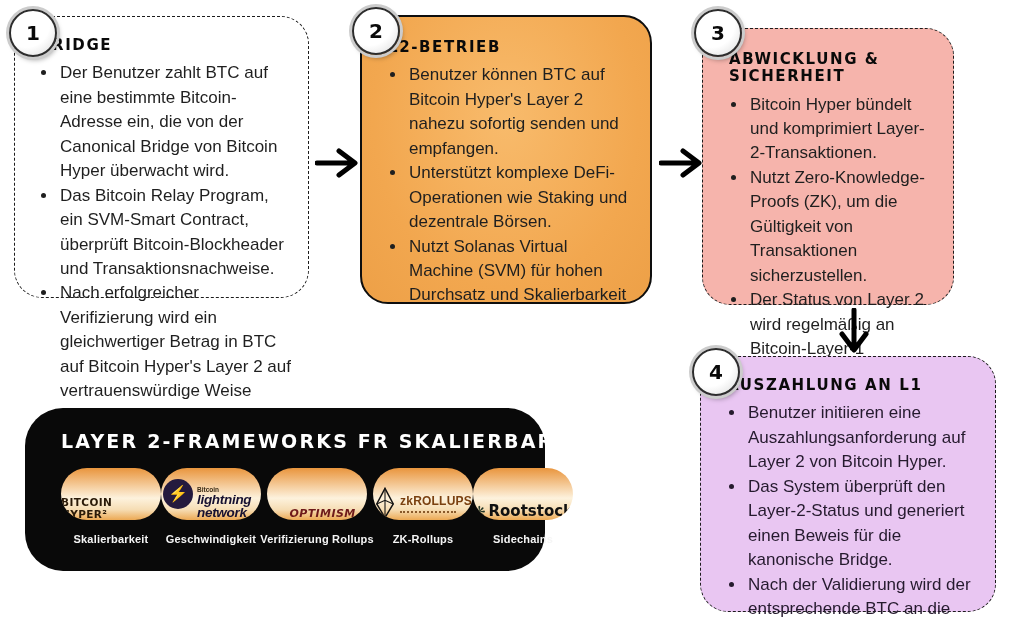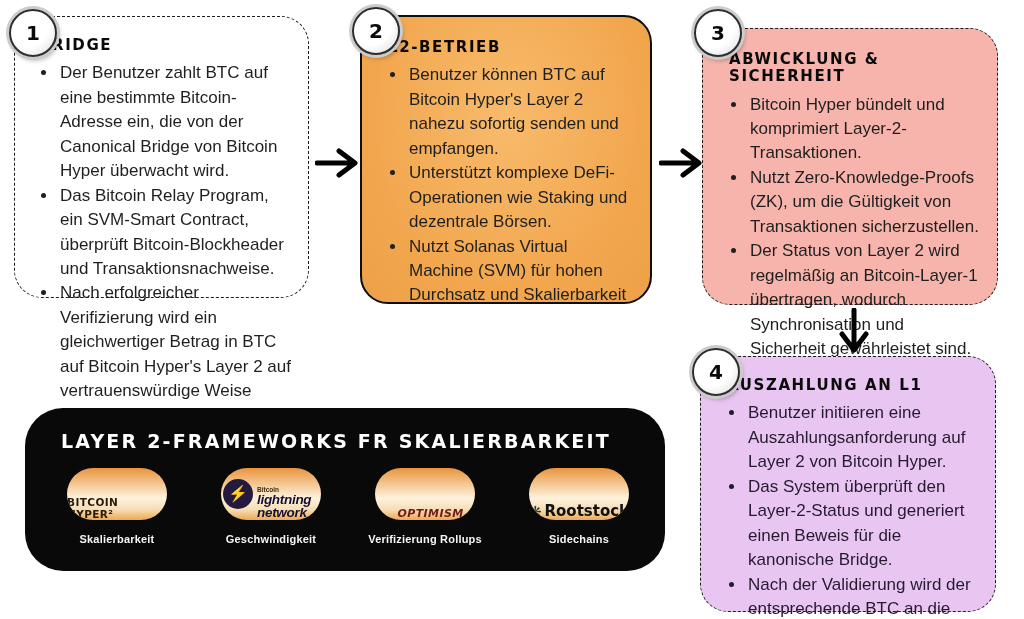--- a/index.html
+++ b/index.html
@@ -11,21 +11,21 @@
   .card-texture{
     background-image:
       repeating-linear-gradient(100deg, rgba(255,255,255,0.28) 0 1px, transparent 1px 36px),
       repeating-linear-gradient(8deg,  rgba(255,255,255,0.20) 0 1px, transparent 1px 32px);
   }
   #card1{left:14px;top:16px;width:295px;height:282px;background:#ffffff;
          border:1.5px dashed #1c1c1c;padding:20px 14px 0 24px;}
   #card2{left:360px;top:15px;width:292px;height:289px;
          background:radial-gradient(ellipse at 50% 35%, #f8bb6c 0%, #f2a74f 65%, #eda047 100%);
          border:2.5px solid #0e0e0e;padding:22px 14px 0 26px;}
-  #card3{left:702px;top:28px;width:296px;height:277px;background:#f6b4ac;
+  #card3{left:702px;top:28px;width:252px;height:277px;background:#f6b4ac;
          border:1.5px dashed #1c1c1c;padding:22px 14px 0 26px;}
   #card4{left:700px;top:356px;width:296px;height:256px;background:#e9c6f2;
          border:1.5px dashed #1c1c1c;padding:20px 14px 0 26px;}
 
   .card-title{font-family:"DejaVu Sans",sans-serif;font-weight:800;font-size:15px;
               letter-spacing:1.6px;color:#0a0a0a;line-height:1.15;margin:0;}
   #card3 .card-title{max-width:200px;}
   .bullets{margin:7px 0 0 0;padding:0 0 0 19px;font-size:17px;line-height:1.44;color:#1f1f1f;}
   .bullets li{padding-left:2px;}
   #card4 .bullets{color:#251a2e;}
@@ -42,21 +42,21 @@
   #badge3{left:694px;top:9px;}
   #badge4{left:692px;top:348px;}
 
   
   .arrow{position:absolute;z-index:4;}
   #arrow1{left:315px;top:145px;}
   #arrow2{left:659px;top:145px;}
   #arrow3{left:836px;top:308px;}
 
   
-  #frameworks{position:absolute;left:25px;top:408px;width:640px;height:163px;background:#090909;
+  #frameworks{position:absolute;left:25px;top:408px;width:520px;height:163px;background:#090909;
               border-radius:38px;box-sizing:border-box;padding:22px 30px 0 36px;}
   #frameworks-title{font-family:"DejaVu Sans",sans-serif;font-weight:800;font-size:19px;
                     letter-spacing:2.2px;color:#ffffff;margin:0;white-space:nowrap;}
   #pill-row{display:flex;justify-content:space-between;margin-top:16px;}
   .fw-col{display:flex;flex-direction:column;align-items:center;width:112px;}
   .pill{width:100px;height:52px;border-radius:26px;
         background:linear-gradient(180deg,#e9953d 0%,#fdf2dd 58%,#f6ddb4 80%,#eca954 100%);
         display:flex;align-items:flex-end;justify-content:center;overflow:hidden;}
   .fw-label{margin-top:13px;font-size:11px;font-weight:700;color:#f5f5f5;letter-spacing:.2px;
             white-space:nowrap;}
@@ -161,20 +161,35 @@
         <div class="fw-label">Geschwindigkeit</div>
       </div>
 
       <div class="fw-col">
         <div class="pill">
           <span class="logo-op">OPTIMISM</span>
         </div>
         <div class="fw-label">Verifizierung Rollups</div>
       </div>
 
+      <div class="fw-col">
+        <div class="pill">
+          <div class="zk-wrap">
+            <svg width="22" height="34" viewBox="0 0 24 36">
+              <path d="M12 2 L21 19 L12 34 L3 19 Z" fill="none" stroke="#141414" stroke-width="1.6"></path>
+              <path d="M3 19 L12 15 L21 19 M12 2 L12 34" fill="none" stroke="#141414" stroke-width="1.2"></path>
+            </svg>
+            <div class="zk-text">
+              <span class="zk-name">zkROLLUPS</span>
+              <span class="zk-tagline"></span>
+            </div>
+          </div>
+        </div>
+        <div class="fw-label">ZK-Rollups</div>
+      </div>
 
       <div class="fw-col">
         <div class="pill">
           <div class="rs-wrap">
             <span class="rs-icon">❋</span>
             <span class="rs-name">Rootstock</span>
           </div>
         </div>
         <div class="fw-label">Sidechains</div>
       </div>

